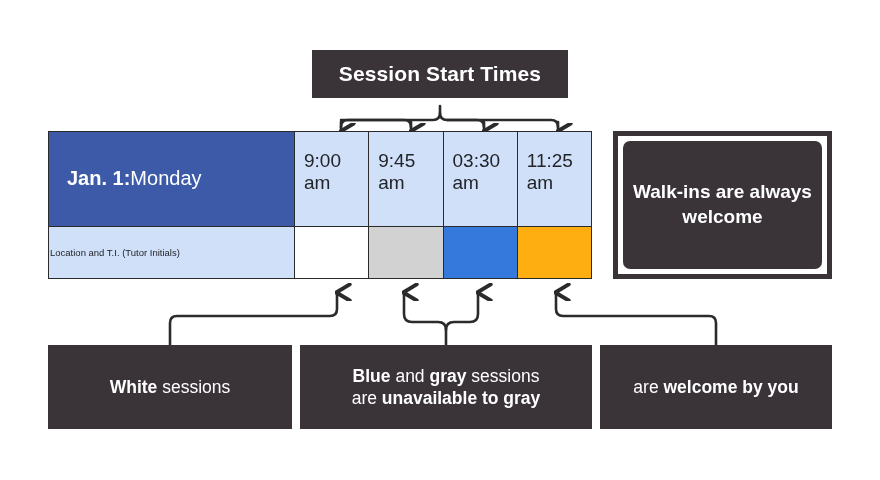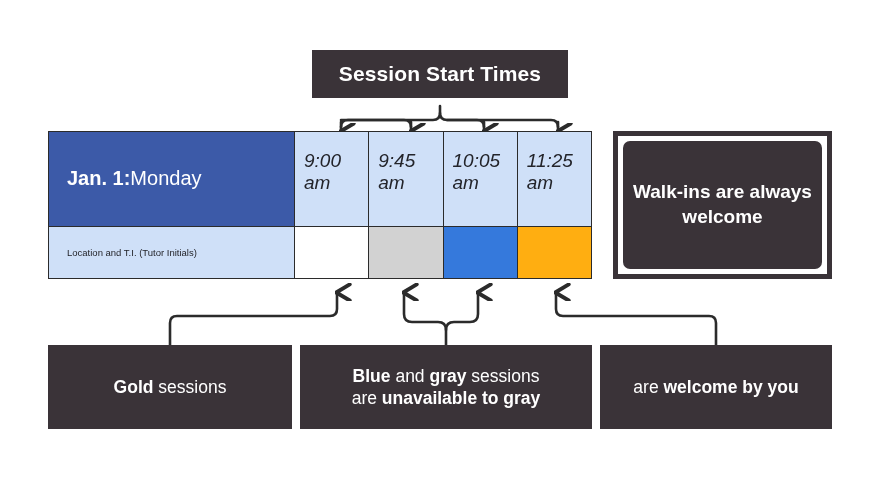--- a/index.html
+++ b/index.html
@@ -110,40 +110,40 @@
     background: #3c5aa8;
     color: #ffffff;
     padding-left: 18px;
     font-size: 20px;
   }
   #day-header .date { font-weight: bold; }
   #day-header .dow  { font-weight: normal; }
   #day-sub {
     background: #cfe0f8;
     color: #1f1f24;
-    padding-left: 18px;
+    padding-left: 1px;
     font-size: 9.5px;
   }
 
   .slotcell {
     flex: 1 1 0;
     box-sizing: border-box;
     border-right: 1.3px solid #2b2b2b;
   }
   .slotcell:last-child { border-right: none; }
 
   .slot-time {
     background: #cfe0f8;
     color: #23242a;
     font-size: 19px;
     line-height: 1.16;
     padding: 18px 0 0 9px;
     box-sizing: border-box;
   }
-  .slot-time .t1, .slot-time .t2 { display: block; font-style: italic; }
+  .slot-time .t1, .slot-time .t2 { display: block; }
 
   
   #connectors {
     position: absolute;
     left: 0; top: 0;
     width: 880px; height: 480px;
     z-index: 1;
     pointer-events: none;
   }
 </style>
@@ -197,21 +197,21 @@
 
       <div class="slotcell slot-time">
         <span class="t1">9:00</span>
         <span class="t2">am</span>
       </div>
       <div class="slotcell slot-time">
         <span class="t1">9:45</span>
         <span class="t2">am</span>
       </div>
       <div class="slotcell slot-time">
-        <span class="t1">10:05</span>
+        <span class="t1">03:30</span>
         <span class="t2">am</span>
       </div>
       <div class="slotcell slot-time">
         <span class="t1">11:25</span>
         <span class="t2">am</span>
       </div>
     </div>
 
     <div class="trow" id="row-bottom">
       <div class="daycell" id="day-sub">
@@ -228,21 +228,21 @@
     <div id="walkins-inner">
       <div>
         <span class="ln">Walk-ins are</span>
         <span class="ln">always welcome</span>
       </div>
     </div>
   </div>
 
   <div id="legend-white" class="dark-box legend-box">
     <div>
-      <span class="ln"><span class="bold">Gold</span><span> sessions</span></span>
+      <span class="ln"><span class="bold">White</span><span> sessions</span></span>
     </div>
   </div>
 
   <div id="legend-blue" class="dark-box legend-box">
     <div>
       <span class="ln"><span class="bold">Blue</span><span> and </span><span class="bold">gray</span><span> sessions</span></span>
       <span class="ln"><span>are </span><span class="bold">unavailable to gray</span></span>
     </div>
   </div>
 

